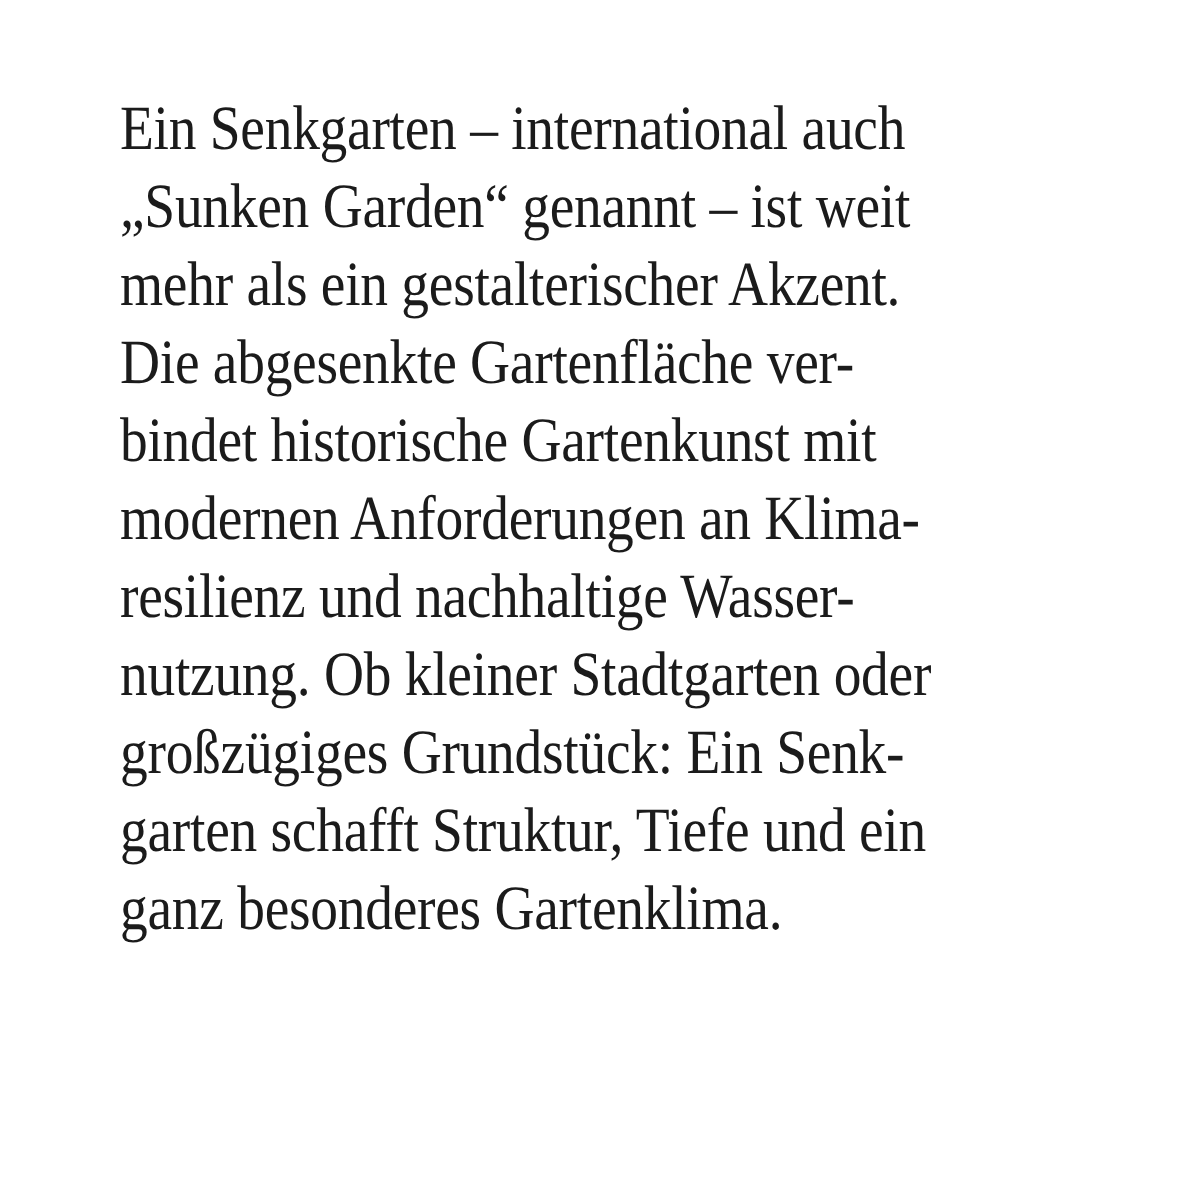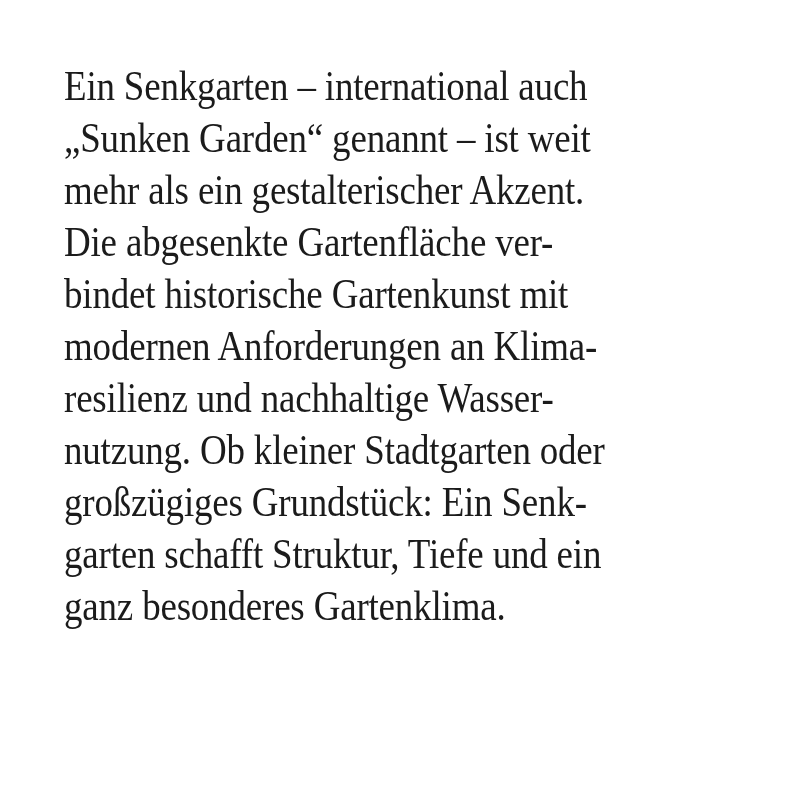--- a/index.html
+++ b/index.html
@@ -10,20 +10,21 @@
     width: 786px;
     height: 786px;
     position: relative;
     overflow: hidden;
     background: #ffffff;
     font-family: "Liberation Serif", serif;
   }
   .page {
     position: absolute;
     inset: 0;
+    margin-left: 16px;
   }
   .body-text {
     position: absolute;
     left: 64px;
     top: 60px;
     font-size: 42px;
     line-height: 52px;
     letter-spacing: -0.2px;
     color: #1b1b1b;
     white-space: pre;            

